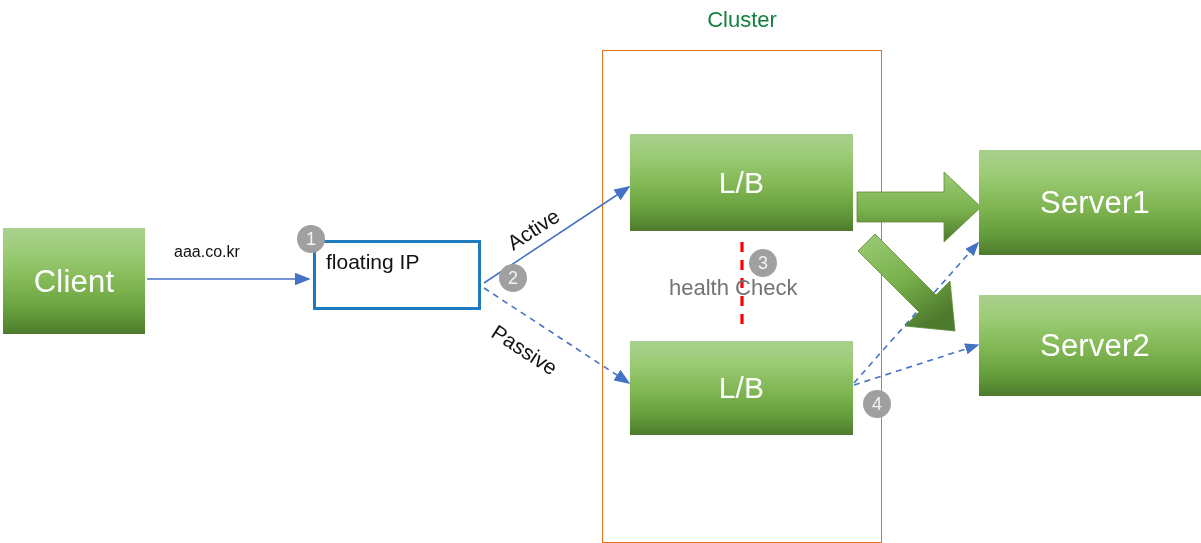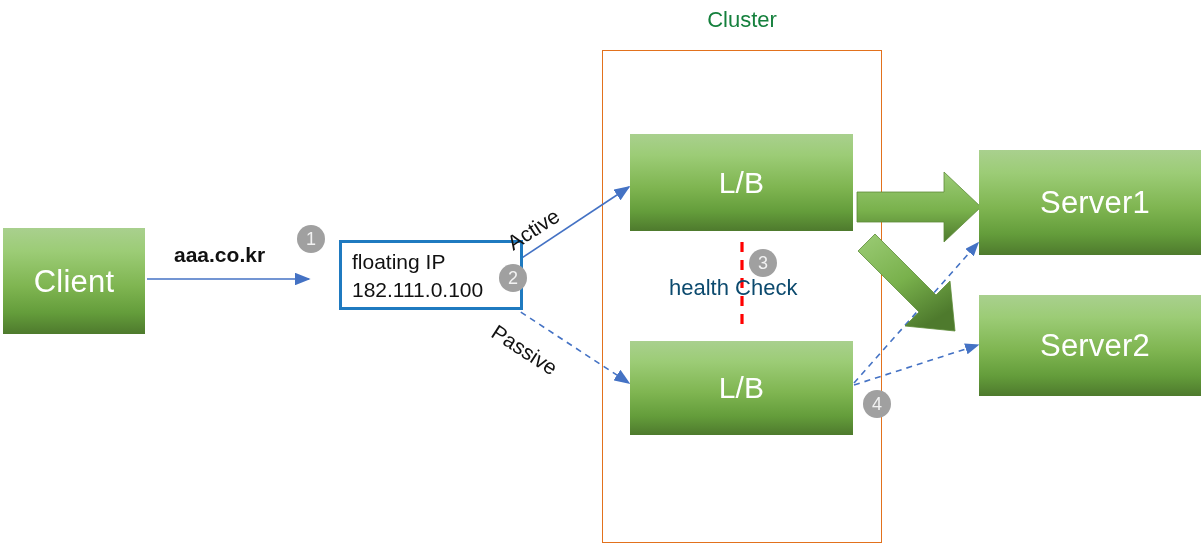--- a/index.html
+++ b/index.html
@@ -74,27 +74,26 @@
     width: 232px;
     height: 101px;
   }
   #server1 .node-label,
   #server2 .node-label { font-size: 31px; }
 
   #floating-ip-box {
     position: absolute;
     left: 313px;
     top: 240px;
-    width: 184px;
+    width: 168px;
     height: 70px;
     box-sizing: border-box;
     border: 3px solid #1f7ac0;
     background: #ffffff;
     padding: 5px 0 0 10px;
-    margin-left: 26px;
   }
   #floating-ip-box .fip-line {
     color: #111111;
     font-size: 21px;
     line-height: 28px;
     white-space: nowrap;
   }
 
   #cluster-title {
     position: absolute;
@@ -119,40 +118,39 @@
   .edge-label {
     position: absolute;
     font-size: 21px;
     color: #111111;
     white-space: nowrap;
     transform-origin: left top;
   }
   #label-aaa {
     left: 174px;
     top: 243px;
-    font-size: 21px;
-    font-weight: bold;
+    font-size: 16px;
   }
   #label-active {
     left: 503px;
     top: 235px;
     transform: rotate(-33deg);
   }
   #label-passive {
     left: 500px;
     top: 320px;
     transform: rotate(33deg);
   }
 
   #healthcheck-label {
     position: absolute;
     left: 669px;
     top: 275px;
     font-size: 22px;
-    color: #0c4a6e;
+    color: #737373;
     white-space: nowrap;
   }
 
   .badge {
     position: absolute;
     width: 28px;
     height: 28px;
     border-radius: 50%;
     background: #a0a0a0;
     color: #f2f2f2;
@@ -213,21 +211,20 @@
   </svg>
 
   <div class="node" id="client">
     <span class="node-label">Client</span>
   </div>
 
   <div class="edge-label" id="label-aaa">aaa.co.kr</div>
 
   <div id="floating-ip-box">
     <div class="fip-line">floating IP</div>
-    <div class="fip-line">182.111.0.100</div>
   </div>
 
   <div class="edge-label" id="label-active">Active</div>
   <div class="edge-label" id="label-passive">Passive</div>
 
   <div class="node" id="lb-active">
     <span class="node-label">L/B</span>
   </div>
   <div class="node" id="lb-passive">
     <span class="node-label">L/B</span>

